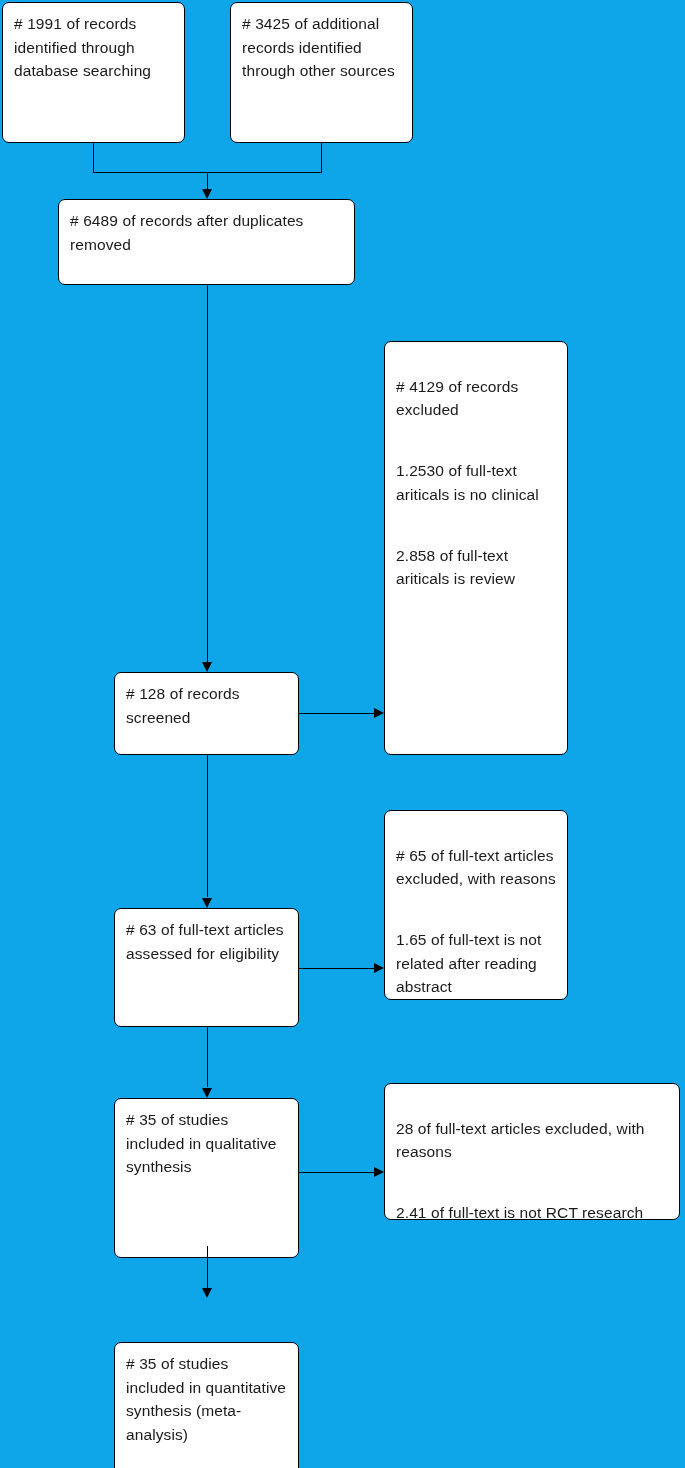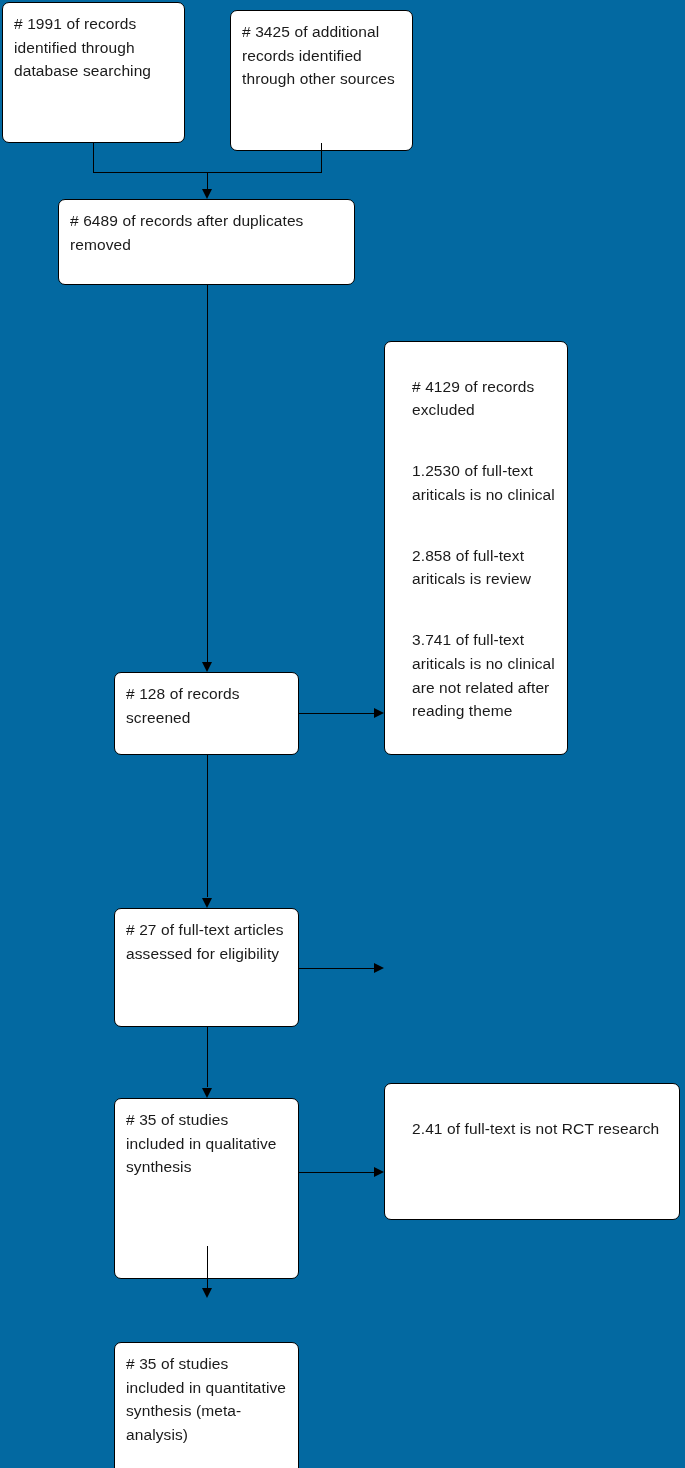--- a/index.html
+++ b/index.html
@@ -5,39 +5,39 @@
 <style>
   html, body {
     margin: 0;
     padding: 0;
     background: #ffffff;
   }
   #diagram {
     position: relative;
     width: 685px;
     height: 1468px;
-    background: #0369a1;
+    background: #0ea5e9;
     font-family: "Liberation Sans", sans-serif;
     overflow: hidden;
   }
   .node {
     position: absolute;
     box-sizing: border-box;
     border: 1.6px solid #000000;
     border-radius: 7px;
     background: #ffffff;
     color: #1a1a1a;
     font-size: 15.5px;
     line-height: 1.52;
     padding: 9px 11px 8px 11px;
     white-space: pre-line;
     letter-spacing: 0.1px;
   }
   .node .para {
-    margin: 0 0 14px 16px;
+    margin: 0 0 14px 0;
   }
   .node .para:last-child {
     margin-bottom: 0;
   }
   
   .vline {
     position: absolute;
     width: 0;
     border-left: 1.8px solid #000000;
   }
@@ -63,60 +63,64 @@
     border-left: 10px solid #000000;
   }
 </style>
 </head>
 <body>
 
 <div id="diagram">
 
   <div class="node" style="left:2px; top:2px; width:183px; height:141px;"># 1991 of records identified through database searching</div>
 
-  <div class="node" style="left:230px; top:2px; width:183px; height:141px;margin-top:8px;"># 3425 of additional records identified through other sources</div>
+  <div class="node" style="left:230px; top:2px; width:183px; height:141px;"># 3425 of additional records identified through other sources</div>
 
   <div class="vline" style="left:93px; top:143px; height:30px;"></div>
   <div class="vline" style="left:321px; top:143px; height:30px;"></div>
   <div class="hline" style="left:93px; top:172px; width:229px;"></div>
   <div class="vline" style="left:207px; top:172px; height:18px;"></div>
   <div class="arrow-down" style="left:202px; top:189px;"></div>
 
   <div class="node" style="left:58px; top:199px; width:297px; height:86px;"># 6489 of records after duplicates removed</div>
 
   <div class="vline" style="left:207px; top:285px; height:385px;"></div>
   <div class="arrow-down" style="left:202px; top:662px;"></div>
 
   <div class="node" style="left:114px; top:672px; width:185px; height:83px;"># 128 of records screened</div>
 
   <div class="node" style="left:384px; top:341px; width:184px; height:414px;">
     <p class="para"># 4129 of records excluded</p>
     <p class="para">1.2530 of full-text ariticals is no clinical</p>
     <p class="para">2.858 of full-text ariticals is review</p>
-    <p class="para">3.741 of full-text ariticals is no clinical are not related after reading theme</p>
   </div>
 
   <div class="hline" style="left:299px; top:713px; width:76px;"></div>
   <div class="arrow-right" style="left:374px; top:708px;"></div>
 
   <div class="vline" style="left:207px; top:755px; height:142px;"></div>
   <div class="arrow-down" style="left:202px; top:898px;"></div>
 
-  <div class="node" style="left:114px; top:908px; width:185px; height:119px;"># 27 of full-text articles assessed for eligibility</div>
+  <div class="node" style="left:114px; top:908px; width:185px; height:119px;"># 63 of full-text articles assessed for eligibility</div>
 
+  <div class="node" style="left:384px; top:810px; width:184px; height:190px;">
+    <p class="para"># 65 of full-text articles excluded, with reasons</p>
+    <p class="para">1.65 of full-text is not related after reading abstract</p>
+  </div>
 
   <div class="hline" style="left:299px; top:968px; width:76px;"></div>
   <div class="arrow-right" style="left:374px; top:963px;"></div>
 
   <div class="vline" style="left:207px; top:1027px; height:60px;"></div>
   <div class="arrow-down" style="left:202px; top:1088px;"></div>
 
-  <div class="node" style="left:114px; top:1098px; width:185px; height:181px;"># 35 of studies included in qualitative synthesis</div>
+  <div class="node" style="left:114px; top:1098px; width:185px; height:160px;"># 35 of studies included in qualitative synthesis</div>
 
   <div class="node" style="left:384px; top:1083px; width:296px; height:137px;">
+    <p class="para">28 of full-text articles excluded, with reasons</p>
     <p class="para">2.41 of full-text is not RCT research</p>
   </div>
 
   <div class="hline" style="left:299px; top:1172px; width:76px;"></div>
   <div class="arrow-right" style="left:374px; top:1167px;"></div>
 
   <div class="vline" style="left:207px; top:1246px; height:42px;"></div>
   <div class="arrow-down" style="left:202px; top:1288px;"></div>
 
   <div class="node" style="left:114px; top:1298px; width:185px; height:168px;margin-top:44px;"># 35 of studies included in quantitative synthesis (meta-analysis)</div>

